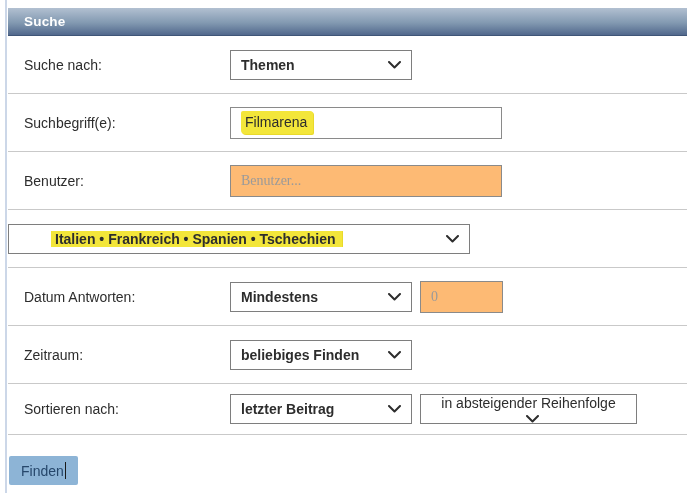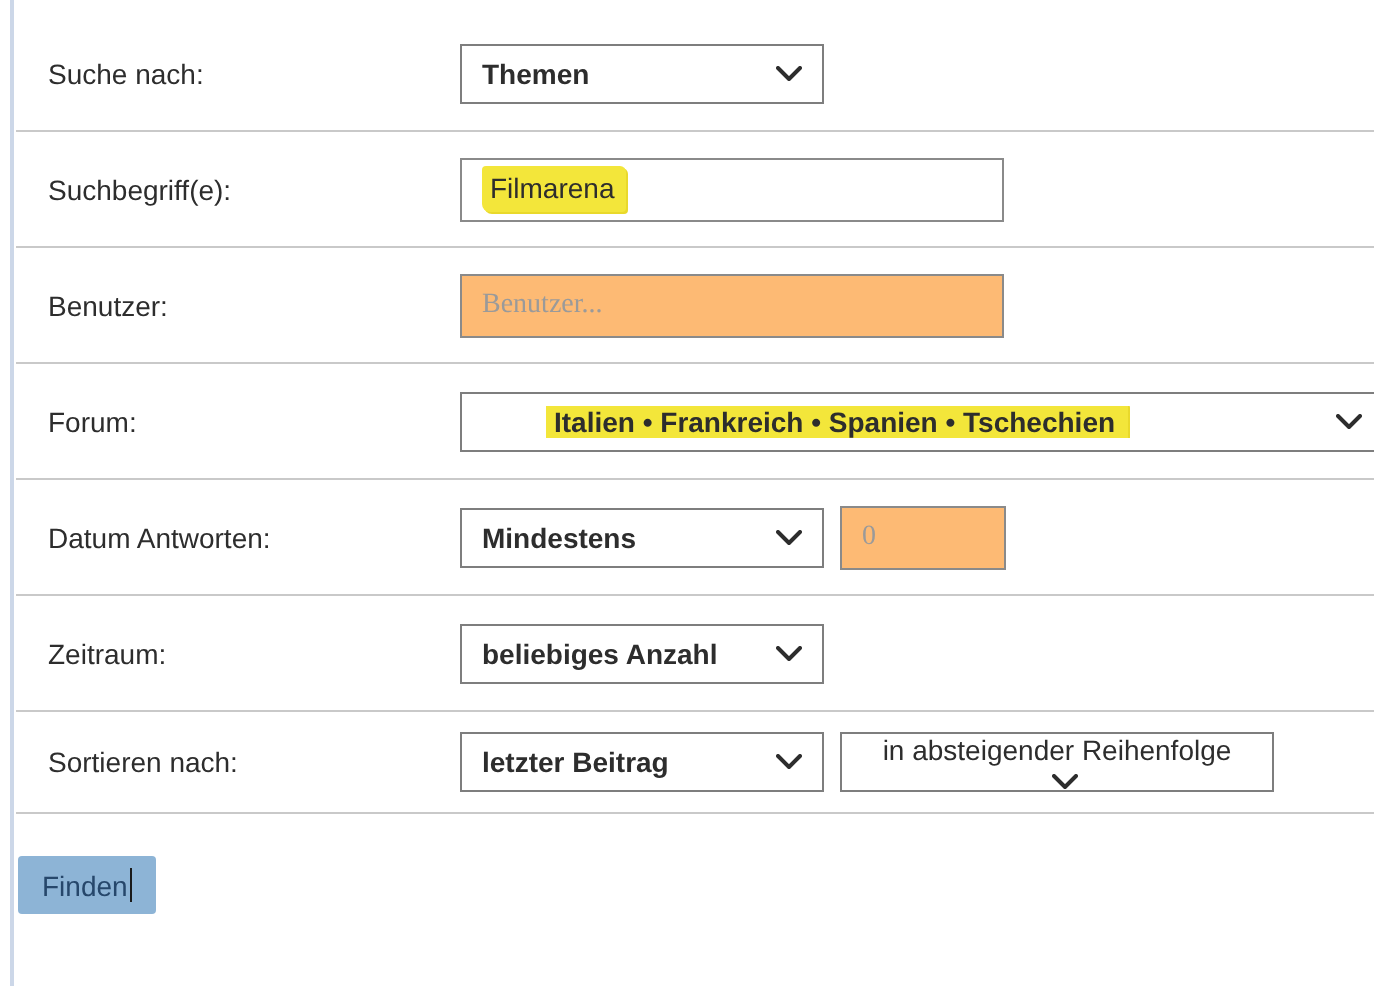--- a/index.html
+++ b/index.html
@@ -122,20 +122,23 @@
     margin-left: 1px;
   }
 </style>
 </head>
 <body>
 
 <div class="left-rule"></div>
 
 <div class="content">
 
+  <div class="panel-header">
+    <span>Suche</span>
+  </div>
 
   <div class="form-box">
 
     <div class="form-row">
       <div class="form-label">Suche nach:</div>
       <div class="ctrl-group">
         <div class="fake-select w-std">
           <span class="sel-text">Themen</span>
           <svg width="13" height="8" viewBox="0 0 13 8">
               <polyline points="1,1 6.5,6.5 12,1" fill="none" stroke="#2d2d2d" stroke-width="2" stroke-linecap="round" stroke-linejoin="round"></polyline>
@@ -154,21 +157,20 @@
     </div>
 
     <div class="form-row">
       <div class="form-label">Benutzer:</div>
       <div class="ctrl-group">
         <input class="real-input" type="text" placeholder="Benutzer..." style="">
       </div>
     </div>
 
     <div class="form-row">
-      <div class="form-label">Forum:</div>
       <div class="ctrl-group">
         <div class="fake-select w-wide">
           <span class="sel-text"><span class="hl forum-indent">Italien • Frankreich • Spanien • Tschechien</span></span>
           <svg width="13" height="8" viewBox="0 0 13 8">
               <polyline points="1,1 6.5,6.5 12,1" fill="none" stroke="#2d2d2d" stroke-width="2" stroke-linecap="round" stroke-linejoin="round"></polyline>
             </svg>
         </div>
       </div>
     </div>
 
@@ -182,21 +184,21 @@
             </svg>
         </div>
         <input class="real-input count-input" type="text" placeholder="0" style="">
       </div>
     </div>
 
     <div class="form-row">
       <div class="form-label">Zeitraum:</div>
       <div class="ctrl-group">
         <div class="fake-select w-std">
-          <span class="sel-text">beliebiges Anzahl</span>
+          <span class="sel-text">beliebiges Finden</span>
           <svg width="13" height="8" viewBox="0 0 13 8">
               <polyline points="1,1 6.5,6.5 12,1" fill="none" stroke="#2d2d2d" stroke-width="2" stroke-linecap="round" stroke-linejoin="round"></polyline>
             </svg>
         </div>
       </div>
     </div>
 
     <div class="form-row">
       <div class="form-label">Sortieren nach:</div>
       <div class="ctrl-group">

